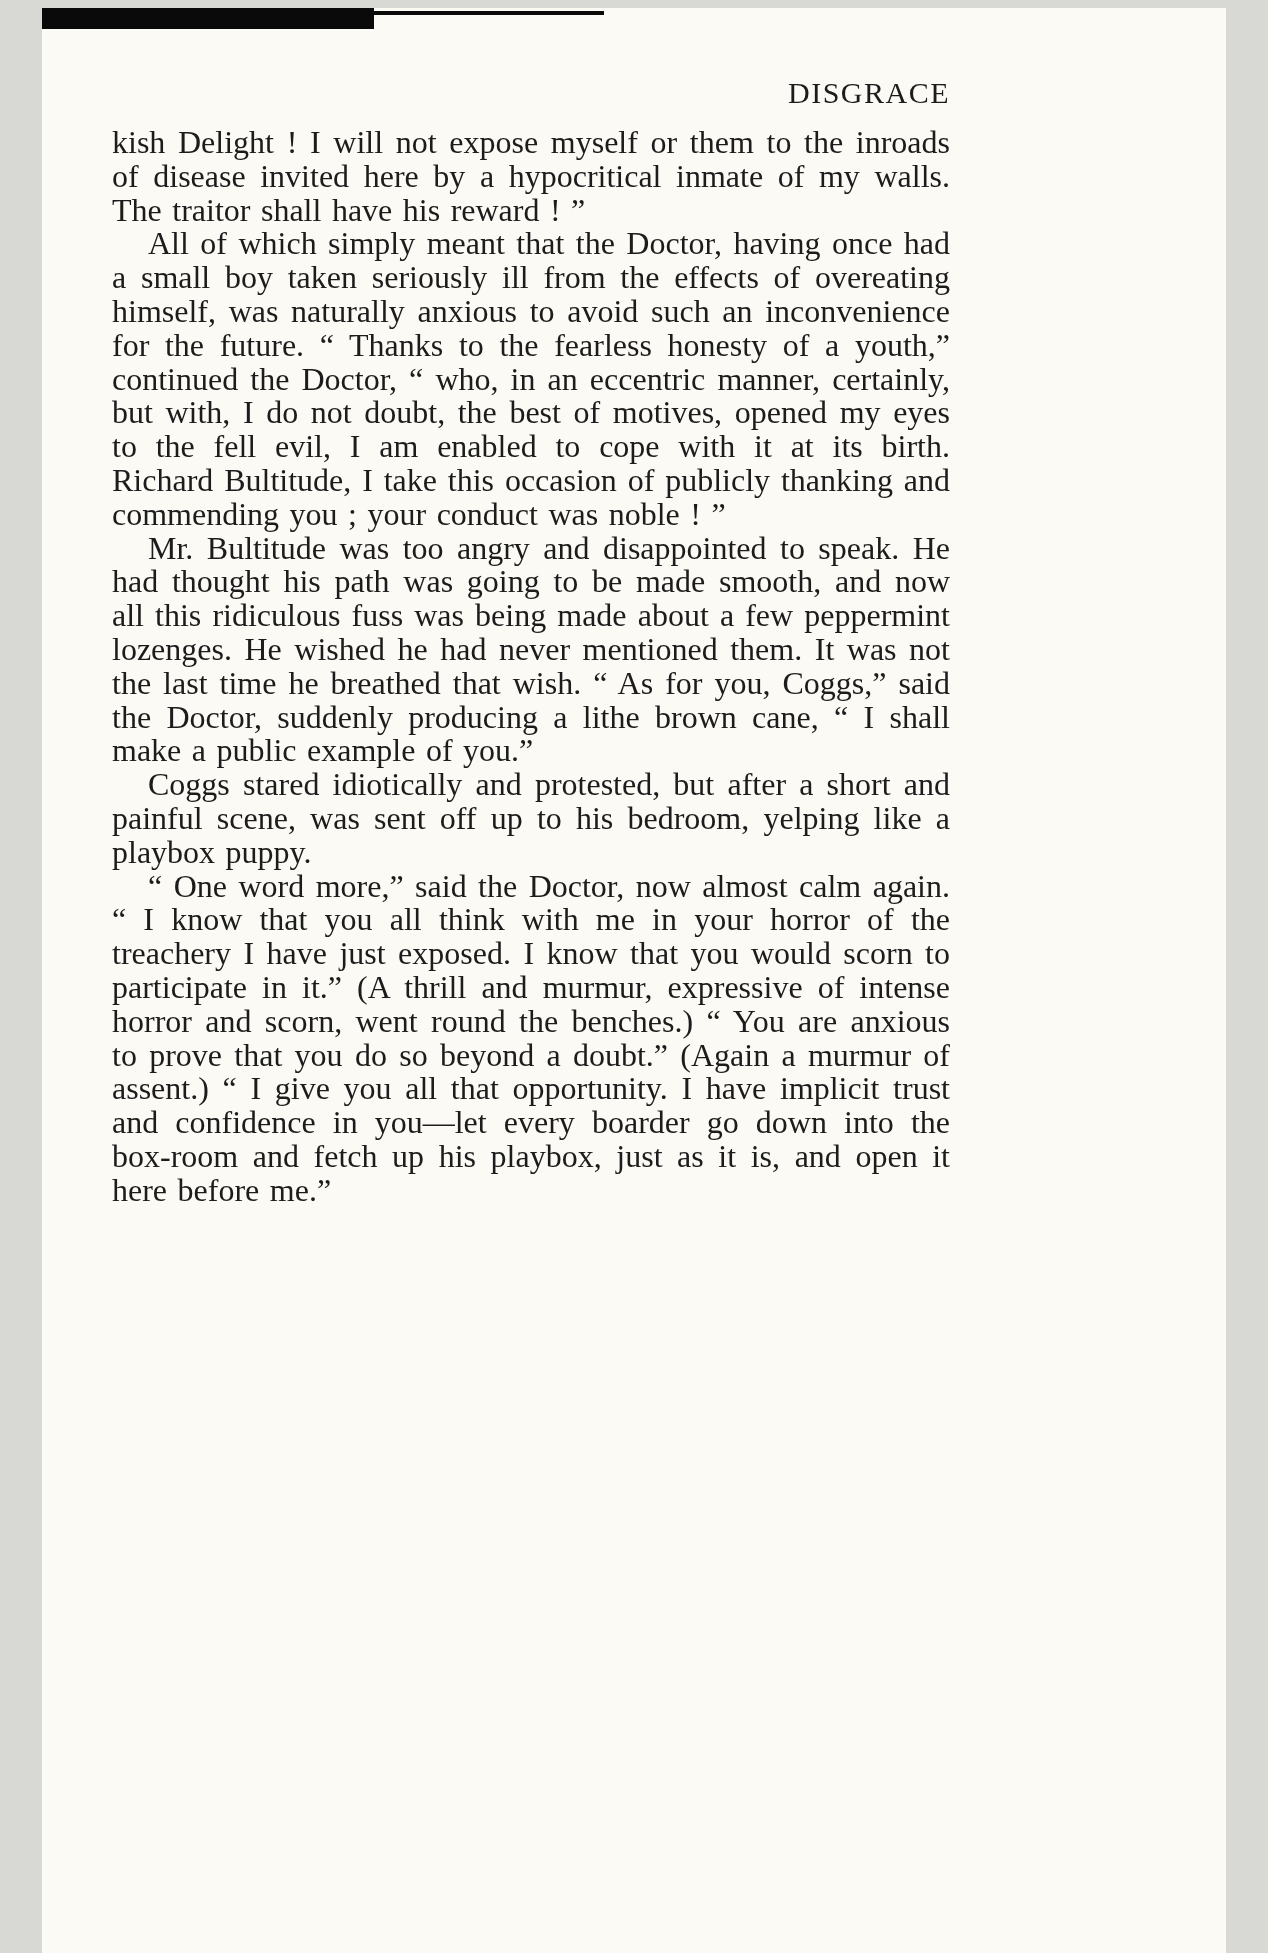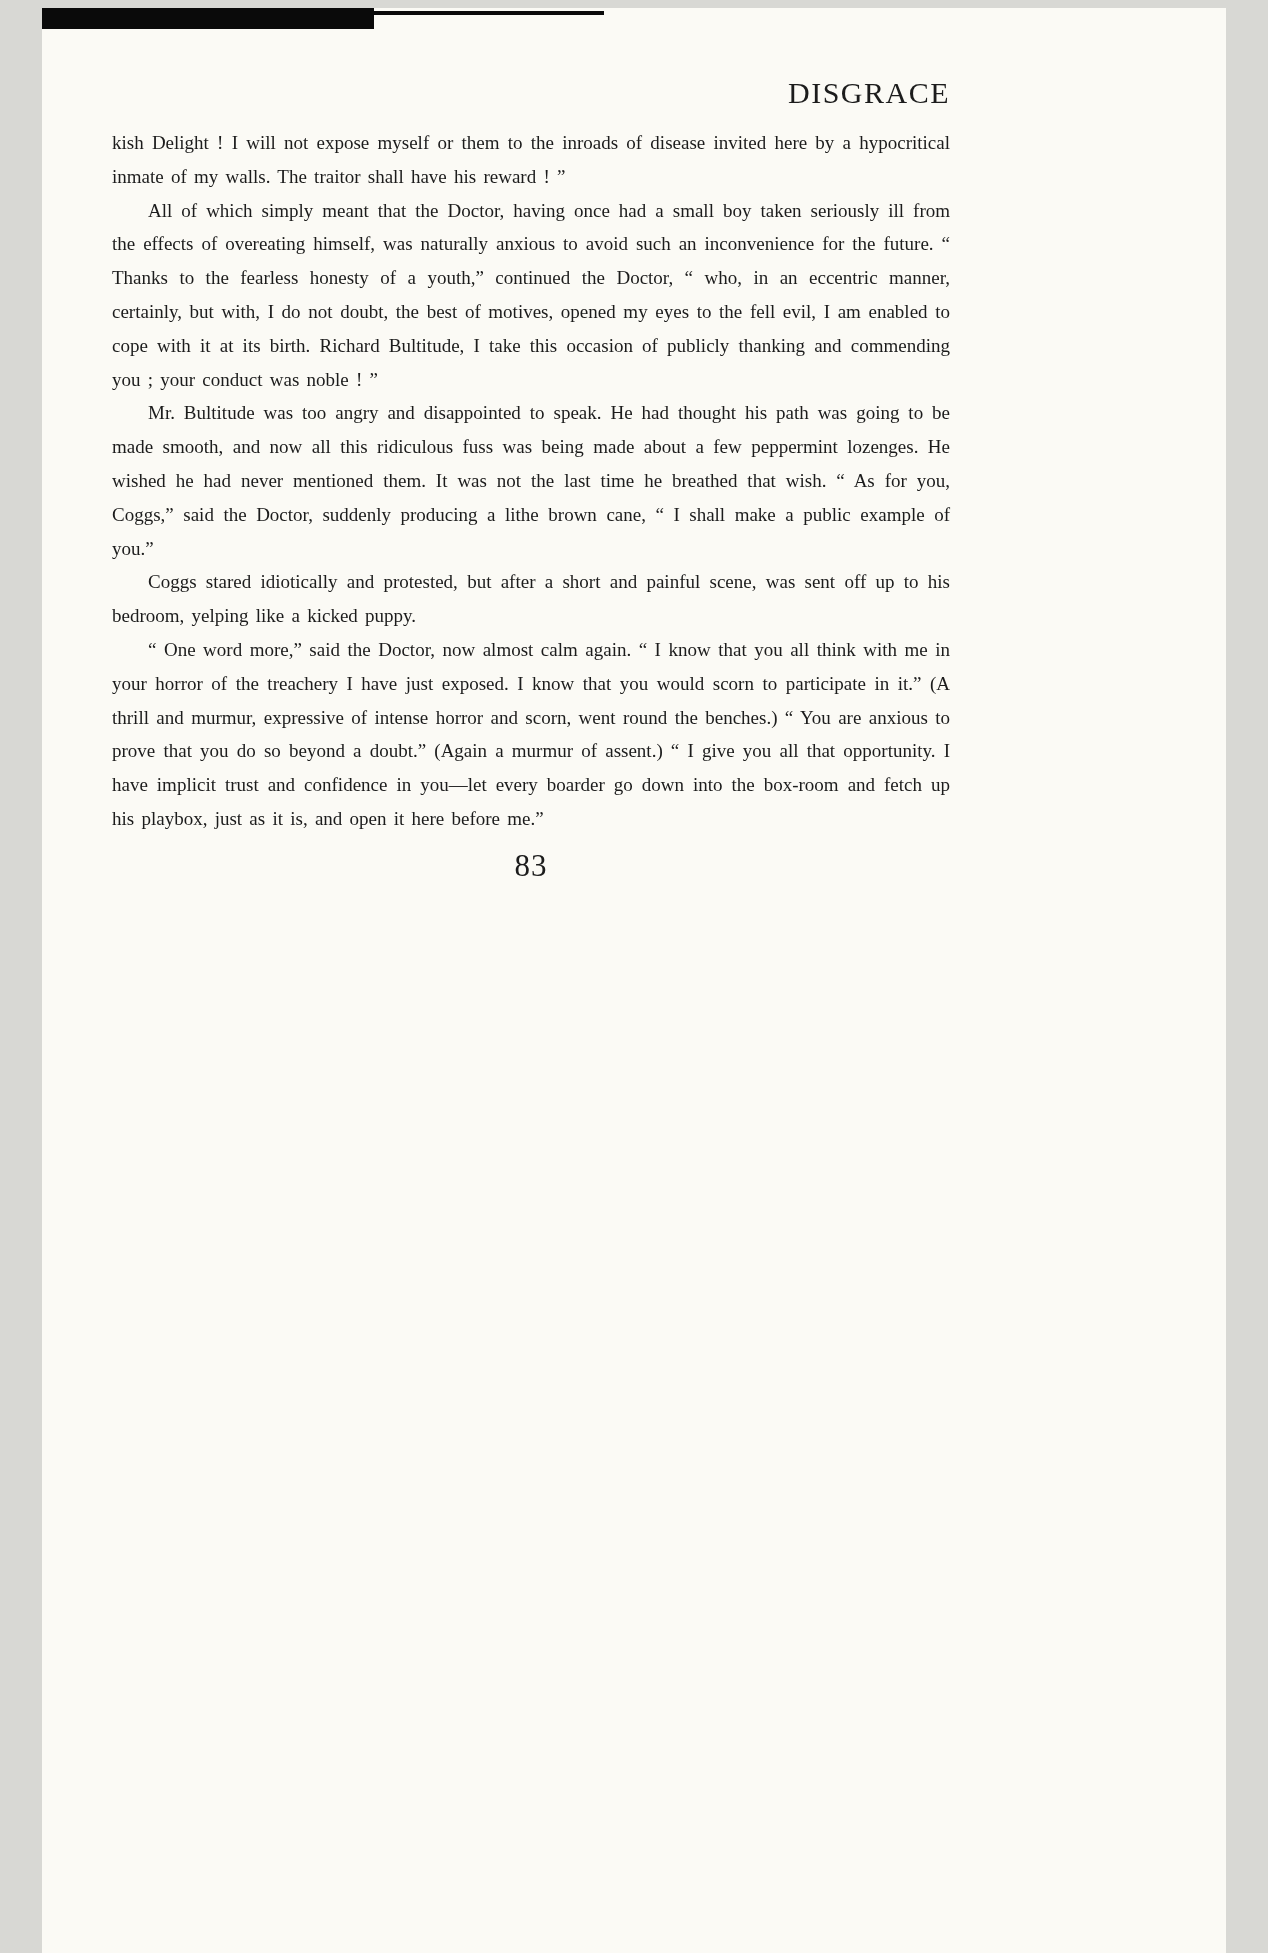--- a/index.html
+++ b/index.html
@@ -41,21 +41,21 @@
     width: 838px;
   }
   .running-head {
     text-align: right;
     font-size: 30px;
     letter-spacing: 1.5px;
     margin: 0 0 16px 0;
   }
   .para {
     margin: 0;
-    font-size: 19px;
+    font-size: 32px;
     line-height: 33.8px;
     text-align: justify;
     word-spacing: 2.5px;
   }
   .para.indent {
     text-indent: 36px;
   }
   .page-number {
     text-align: center;
     font-size: 31px;
@@ -72,20 +72,19 @@
 
   <div class="content">
     <div class="running-head">DISGRACE</div>
 
     <p class="para">kish Delight ! I will not expose myself or them to the inroads of disease invited here by a hypocritical inmate of my walls. The traitor shall have his reward ! ”</p>
 
     <p class="para indent">All of which simply meant that the Doctor, having once had a small boy taken seriously ill from the effects of overeating himself, was naturally anxious to avoid such an inconvenience for the future. “ Thanks to the fearless honesty of a youth,” continued the Doctor, “ who, in an eccentric manner, certainly, but with, I do not doubt, the best of motives, opened my eyes to the fell evil, I am enabled to cope with it at its birth. Richard Bultitude, I take this occasion of publicly thanking and commending you ; your conduct was noble ! ”</p>
 
     <p class="para indent">Mr. Bultitude was too angry and disappointed to speak. He had thought his path was going to be made smooth, and now all this ridiculous fuss was being made about a few peppermint lozenges. He wished he had never mentioned them. It was not the last time he breathed that wish. “ As for you, Coggs,” said the Doctor, suddenly producing a lithe brown cane, “ I shall make a public example of you.”</p>
 
-    <p class="para indent">Coggs stared idiotically and protested, but after a short and painful scene, was sent off up to his bedroom, yelping like a kicked puppy.</p>
+    <p class="para indent">Coggs stared idiotically and protested, but after a short and painful scene, was sent off up to his bedroom, yelping like a playbox puppy.</p>
 
     <p class="para indent">“ One word more,” said the Doctor, now almost calm again. “ I know that you all think with me in your horror of the treachery I have just exposed. I know that you would scorn to participate in it.” (A thrill and murmur, expressive of intense horror and scorn, went round the benches.) “ You are anxious to prove that you do so beyond a doubt.” (Again a murmur of assent.) “ I give you all that opportunity. I have implicit trust and confidence in you—let every boarder go down into the box-room and fetch up his playbox, just as it is, and open it here before me.”</p>
 
 
-    <div class="page-number">83</div>
   </div>
 </div>
 
 </body></html>

